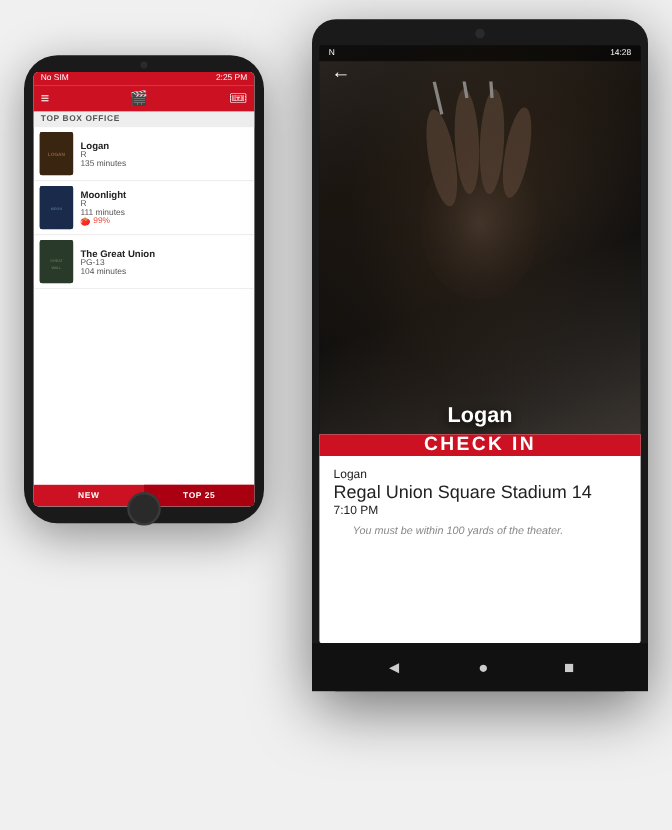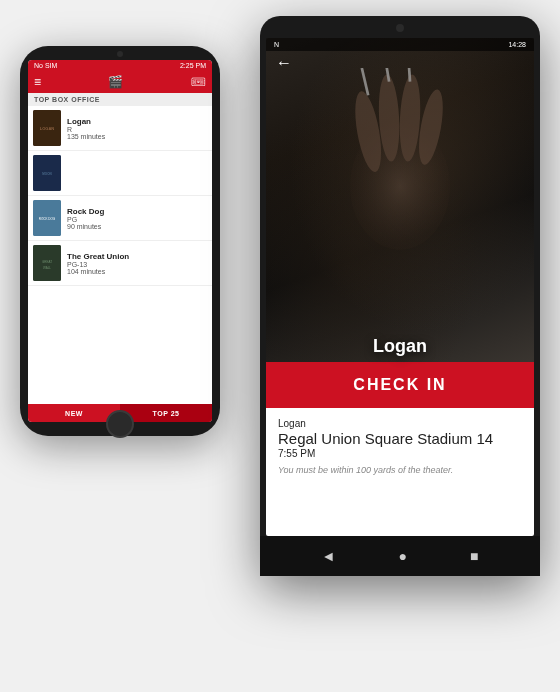--- a/index.html
+++ b/index.html
@@ -339,21 +339,20 @@
       display: flex;
       flex-direction: column;
     }
     .checkin-btn {
       background: #cc1122;
       color: #fff;
       font-size: 16px;
       font-weight: bold;
       letter-spacing: 2px;
       text-align: center;
-      padding: 14px;
       cursor: pointer;
     }
     .checkin-details {
       padding: 10px 12px;
       flex: 1;
     }
     .checkin-movie-name {
       font-size: 10px;
       color: #222;
       font-weight: 500;
@@ -366,20 +365,21 @@
     .checkin-time {
       font-size: 10px;
       color: #222;
       margin-top: 1px;
     }
     .checkin-note {
       font-size: 9px;
       color: #888;
       margin-top: 6px;
       font-style: italic;
+      margin-left: 16px;
     }
   </style>
 </head>
 <body>
 
 <div class="phones-container">
 
   <div class="iphone">
     <div class="iphone-camera"></div>
     <div class="iphone-screen">
@@ -413,35 +413,31 @@
           </div>
         </div>
 
         <div class="movie-item">
           <div class="movie-poster moonlight-p">
             <svg width="28" height="36" viewBox="0 0 28 36">
               <rect width="28" height="36" fill="#1a2a4a"></rect>
               <text x="14" y="20" text-anchor="middle" fill="#4a6a8a" font-size="3" font-weight="bold">MOON</text>
             </svg>
           </div>
-        </div>
-
-        <div class="movie-item">
-          <div class="movie-poster rockdog-p">
-            <svg width="28" height="36" viewBox="0 0 28 36">
-              <rect width="28" height="36" fill="#4a7a9a"></rect>
-              <text x="14" y="20" text-anchor="middle" fill="#fff" font-size="3">ROCK DOG</text>
-            </svg>
-          </div>
           <div class="movie-info">
-            <div class="movie-title">Rock Dog</div>
-            <div class="movie-rating">PG</div>
-            <div class="movie-duration">90 minutes</div>
-          </div>
-        </div>
+            <div class="movie-title">Moonlight</div>
+            <div class="movie-rating">R</div>
+            <div class="movie-duration">111 minutes</div>
+            <div class="movie-score">
+              <span class="tomato-icon">🍅</span>
+              <span>99%</span>
+            </div>
+          </div>
+        </div>
+
 
 
         <div class="movie-item">
           <div class="movie-poster greatwall-p">
             <svg width="28" height="36" viewBox="0 0 28 36">
               <rect width="28" height="36" fill="#2a3a2a"></rect>
               <text x="14" y="18" text-anchor="middle" fill="#6a8a6a" font-size="3">GREAT</text>
               <text x="14" y="24" text-anchor="middle" fill="#6a8a6a" font-size="3">WALL</text>
             </svg>
           </div>
@@ -506,21 +502,21 @@
 
         <div class="android-movie-title-area">
           <div class="android-movie-name">Logan</div>
         </div>
 
         <div class="android-checkin-area">
           <div class="checkin-btn">CHECK IN</div>
           <div class="checkin-details">
             <div class="checkin-movie-name">Logan</div>
             <div class="checkin-theater">Regal Union Square Stadium 14</div>
-            <div class="checkin-time">7:55 PM</div>
+            <div class="checkin-time">7:10 PM</div>
             <div class="checkin-note">You must be within 100 yards of the theater.</div>
           </div>
         </div>
 
       </div>
     </div>
 
     <div class="android-nav-bar">
       <span class="android-nav-btn">◄</span>
       <span class="android-nav-btn">●</span>

